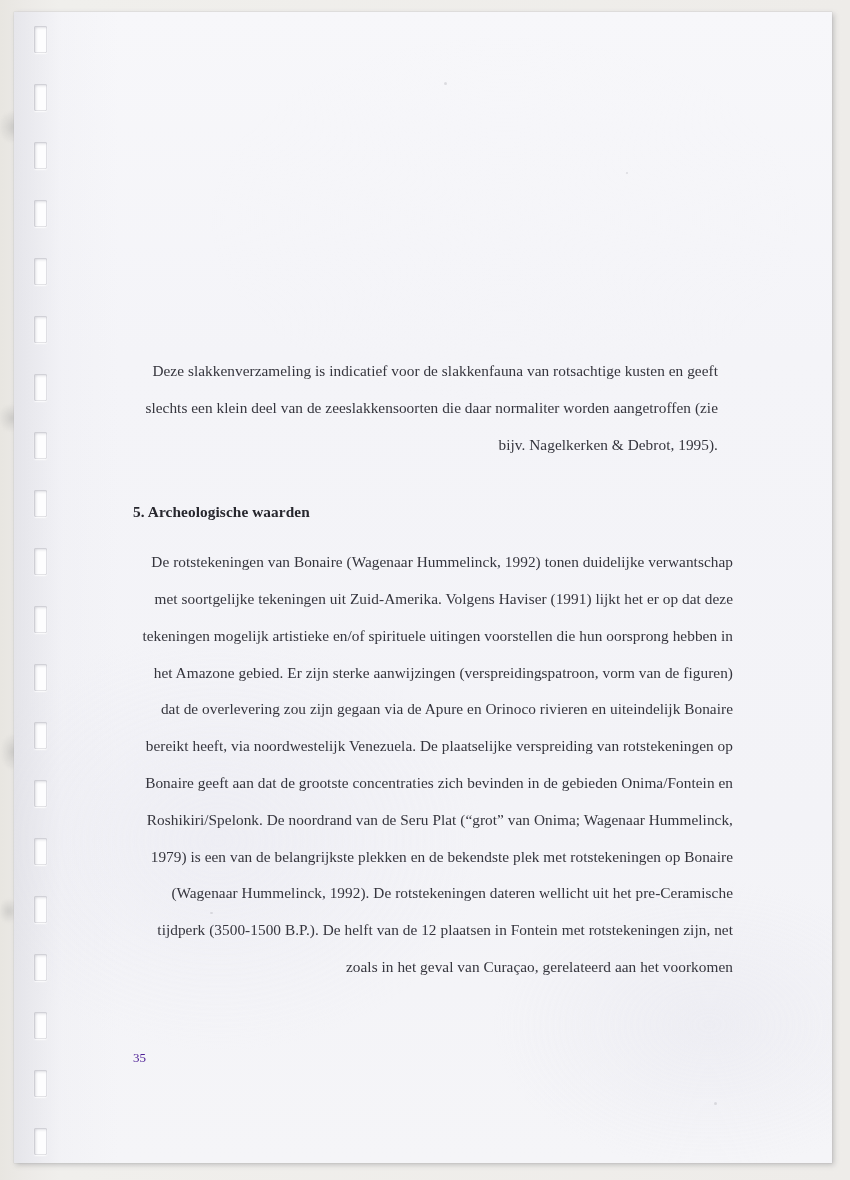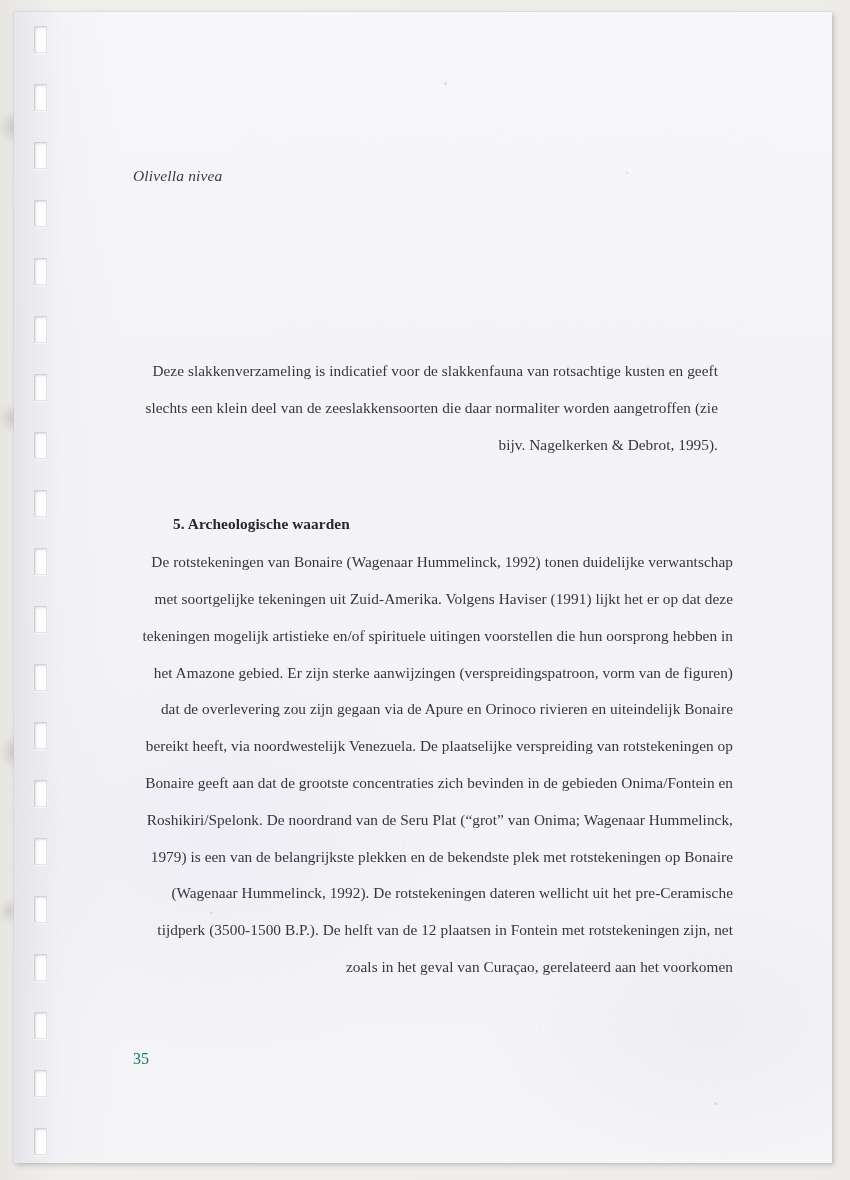--- a/index.html
+++ b/index.html
@@ -129,34 +129,33 @@
     color: #35353d;
     text-align: right;
   }
 
   .para-intro  { top: 338px; width: 585px; }
   .para-main   { top: 529px; width: 600px; }
 
   .section-heading {
     position: absolute;
     left: 0;
-    top: 502px;
+    top: 490px;
     font-size: 15.3px;
     font-weight: bold;
     letter-spacing: 0.1px;
     color: #27272e;
-    margin-left: 40px;
   }
 
   .page-number {
     position: absolute;
     left: 133px;
     top: 1050px;
-    font-size: 16px;
-    color: #0f766e;
+    font-size: 13px;
+    color: #4c1d95;
   }
 
   
   .speck {
     position: absolute;
     background: rgba(150,150,158,0.28);
     border-radius: 50%;
     pointer-events: none;
   }
 </style>
@@ -201,21 +200,20 @@
     <div class="punch-hole" style="top:896px;"></div>
     <div class="punch-hole" style="top:954px;"></div>
     <div class="punch-hole" style="top:1012px;"></div>
     <div class="punch-hole" style="top:1070px;"></div>
     <div class="punch-hole" style="top:1128px;"></div>
   </div>
 
   <div class="text-body">
 
     <div class="species-list">
-      <div class="species-name">Olivella nivea</div>
     </div>
 
     <p class="para para-intro">Deze slakkenverzameling is indicatief voor de slakkenfauna van rotsachtige kusten en geeft slechts een klein deel van de zeeslakkensoorten die daar normaliter worden aangetroffen (zie bijv. Nagelkerken &amp; Debrot, 1995).</p>
 
     <h2 class="section-heading">5. Archeologische waarden</h2>
 
     <p class="para para-main">De rotstekeningen van Bonaire (Wagenaar Hummelinck, 1992) tonen duidelijke verwantschap met soortgelijke tekeningen uit Zuid-Amerika. Volgens Haviser (1991) lijkt het er op dat deze tekeningen mogelijk artistieke en/of spirituele uitingen voorstellen die hun oorsprong hebben in het Amazone gebied. Er zijn sterke aanwijzingen (verspreidingspatroon, vorm van de figuren) dat de overlevering zou zijn gegaan via de Apure en Orinoco rivieren en uiteindelijk Bonaire bereikt heeft, via noordwestelijk Venezuela. De plaatselijke verspreiding van rotstekeningen op Bonaire geeft aan dat de grootste concentraties zich bevinden in de gebieden Onima/Fontein en Roshikiri/Spelonk. De noordrand van de Seru Plat (“grot” van Onima; Wagenaar Hummelinck, 1979) is een van de belangrijkste plekken en de bekendste plek met rotstekeningen op Bonaire (Wagenaar Hummelinck, 1992). De rotstekeningen dateren wellicht uit het pre-Ceramische tijdperk (3500-1500 B.P.). De helft van de 12 plaatsen in Fontein met rotstekeningen zijn, net zoals in het geval van Curaçao, gerelateerd aan het voorkomen</p>
 
   </div>
 

